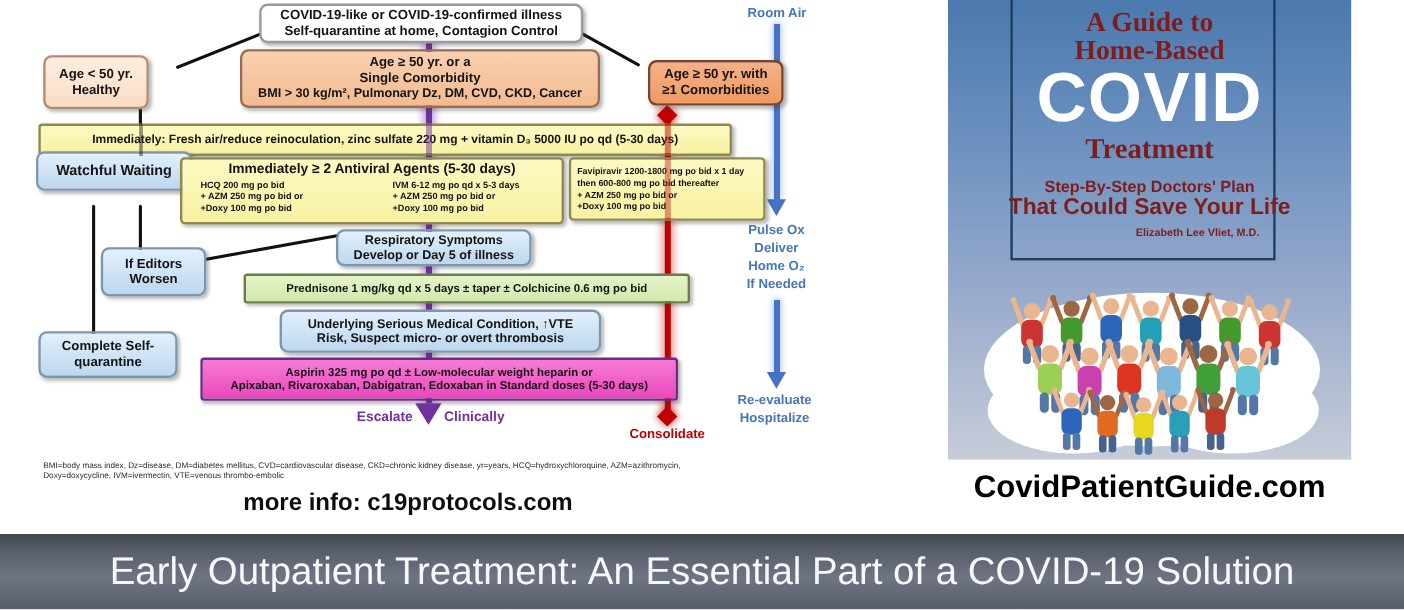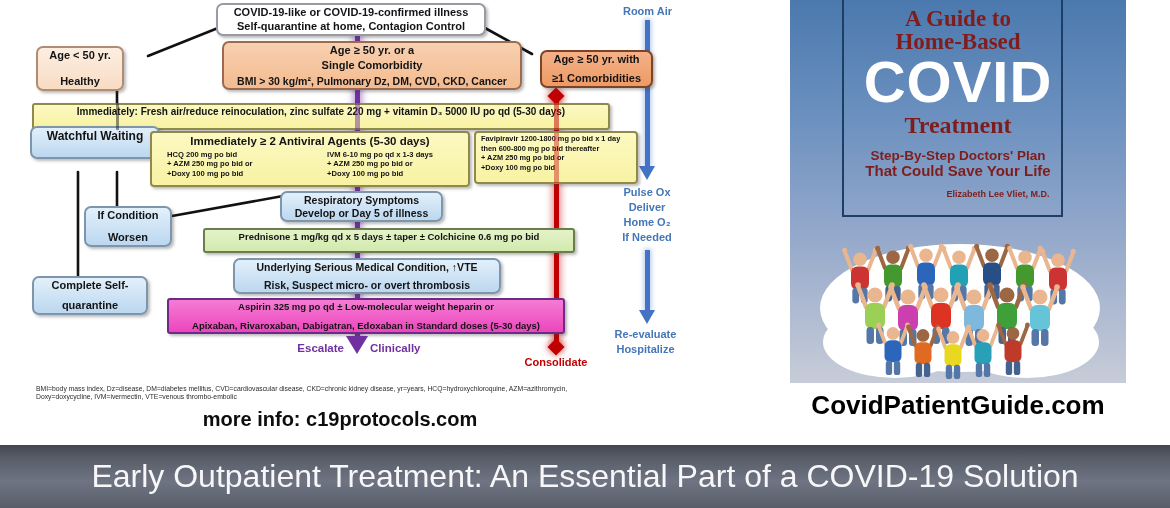--- a/index.html
+++ b/index.html
@@ -2,25 +2,25 @@
 <html><head>
 <meta charset="utf-8">
 <style>
   html,body{margin:0;padding:0;background:#fff;}
   #app{position:relative;width:1170px;height:508px;background:#ffffff;overflow:hidden;
        font-family:"Liberation Sans","DejaVu Sans",sans-serif;color:#151515;}
   .abs{position:absolute;}
   
   .bx{position:absolute;z-index:2;border-radius:7px;border:2px solid #8a8a8a;
       box-shadow:2px 2px 3px rgba(60,60,60,.35);display:flex;flex-direction:column;
-      align-items:center;justify-content:space-between;text-align:center;font-weight:bold;
+      align-items:center;justify-content:center;text-align:center;font-weight:bold;
       line-height:1.18;color:#131313;padding:1px 3px;box-sizing:border-box;}
   .white{background:#ffffff;border-color:#9a9aa2;}
   .peach{background:linear-gradient(#fdeee1,#f8dcc4);border-color:#b08c72;}
-  .orange{background:linear-gradient(#f8d0b0,#f3bb90);border-color:#9c6a4e;margin-left:22px;}
+  .orange{background:linear-gradient(#f8d0b0,#f3bb90);border-color:#9c6a4e;}
   .orange2{background:linear-gradient(#f4b188,#ee9a64);border-color:#7d4327;}
   .yellow{background:linear-gradient(#fcf9c2,#f8f2a2);border-color:#8f8a4b;}
   .blue{background:linear-gradient(#e2f0fb,#bcd7ef);border-color:#7d96ab;}
   .green{background:linear-gradient(#e4f3c8,#d2e9ae);border-color:#6b7d4e;}
   .pink{background:linear-gradient(#f57bd4,#ec46bd);border-color:#6d2a86;}
   .fs11{font-size:11px;} .fs10{font-size:10px;} .fs105{font-size:10.5px;}
   .drug{font-size:7.6px;font-weight:bold;text-align:left;line-height:1.3;}
   
   .vline{position:absolute;z-index:1;}
   .purple-l{width:5px;background:#7030a0;box-shadow:0 0 7px 2px rgba(112,48,160,.5);}
@@ -116,21 +116,21 @@
 
   <div class="bx yellow" style="left:150px;top:131px;width:320px;height:56px;border-radius:4px;justify-content:flex-start;">
     <span style="font-size:11.5px;margin-top:1px;">Immediately ≥ 2 Antiviral Agents (5-30 days)</span>
     <div style="display:flex;width:100%;justify-content:space-between;padding:1px 8px 0 12px;box-sizing:border-box;">
       <div class="drug">
         <span style="display:block">HCQ 200 mg po bid</span>
         <span style="display:block">+ AZM 250 mg po bid or</span>
         <span style="display:block">+Doxy 100 mg po bid</span>
       </div>
       <div class="drug" style="margin-right:24px;">
-        <span style="display:block">IVM 6-10 mg po qd x 1-3 days</span>
+        <span style="display:block">IVM 6-12 mg po qd x 5-3 days</span>
         <span style="display:block">+ AZM 250 mg po bid or</span>
         <span style="display:block">+Doxy 100 mg po bid</span>
       </div>
     </div>
   </div>
 
   <div class="bx yellow" style="left:474px;top:131px;width:164px;height:53px;border-radius:4px;align-items:flex-start;">
     <div class="drug" style="font-size:7.4px;padding-left:2px;">
       <span style="display:block">Favipiravir 1200-1800 mg po bid x 1 day</span>
       <span style="display:block">then 600-800  mg po bid thereafter</span>
@@ -138,21 +138,21 @@
       <span style="display:block">+Doxy 100 mg po bid</span>
     </div>
   </div>
 
   <div class="bx blue fs105" style="left:280px;top:191px;width:163px;height:31px;">
     <span>Respiratory Symptoms</span>
     <span>Develop or Day 5 of illness</span>
   </div>
 
   <div class="bx blue fs11" style="left:84px;top:206px;width:88px;height:41px;">
-    <span>If Condition</span>
+    <span>If Editors</span>
     <span>Worsen</span>
   </div>
 
   <div class="bx green" style="left:203px;top:228px;width:372px;height:25px;border-radius:3px;font-size:9.5px;">
     <span>Prednisone 1 mg/kg qd x 5 days ± taper ± Colchicine 0.6 mg po bid</span>
   </div>
 
   <div class="bx blue fs105" style="left:233px;top:258px;width:268px;height:36px;">
     <span>Underlying Serious Medical Condition, ↑VTE</span>
     <span>Risk, Suspect micro- or overt thrombosis</span>
@@ -190,21 +190,21 @@
   </div>
   <div class="moreinfo" style="left:140px;top:408px;width:400px;">more info: c19protocols.com</div>
 
   <div class="cover"></div>
   <div class="frame"></div>
   <div class="covtxt" style="top:6px;font-size:23px;">A Guide to</div>
   <div class="covtxt" style="top:29px;font-size:23px;">Home-Based</div>
   <div class="covtxt" style="top:48px;font-size:58px;color:#ffffff;font-family:'Liberation Sans','DejaVu Sans',sans-serif;font-weight:bold;letter-spacing:1px;">COVID</div>
   <div class="covtxt" style="top:112px;font-size:24px;">Treatment</div>
   <div class="covtxt" style="top:148px;font-size:13.5px;font-family:'Liberation Sans',sans-serif;">Step-By-Step Doctors' Plan</div>
-  <div class="covtxt" style="top:162px;font-size:15px;font-family:'Liberation Sans',sans-serif;">That Could Save Your Life</div>
+  <div class="covtxt" style="top:162px;font-size:19px;font-family:'Liberation Sans',sans-serif;">That Could Save Your Life</div>
   <div class="covtxt" style="top:189px;font-size:9px;font-family:'Liberation Sans',sans-serif;padding-left:40px;">Elizabeth Lee Vliet, M.D.</div>
 
   <svg class="abs" style="left:795px;top:210px;z-index:2;" width="330" height="172" viewBox="0 0 330 172">
     <defs>
       <g id="pl">
         <path d="M-9,9 L-17,-12 M9,9 L17,-12" stroke="#e9b68f" stroke-width="4.5" fill="none" stroke-linecap="round"></path>
         <circle cx="-17" cy="-13" r="2.8" fill="#e9b68f"></circle>
           <circle cx="17" cy="-13" r="2.8" fill="#e9b68f"></circle>
         <circle cx="0" cy="-3" r="7.5" fill="#e9b68f"></circle>
         <rect x="-10" y="5" width="20" height="26" rx="7" fill="currentColor"></rect>

